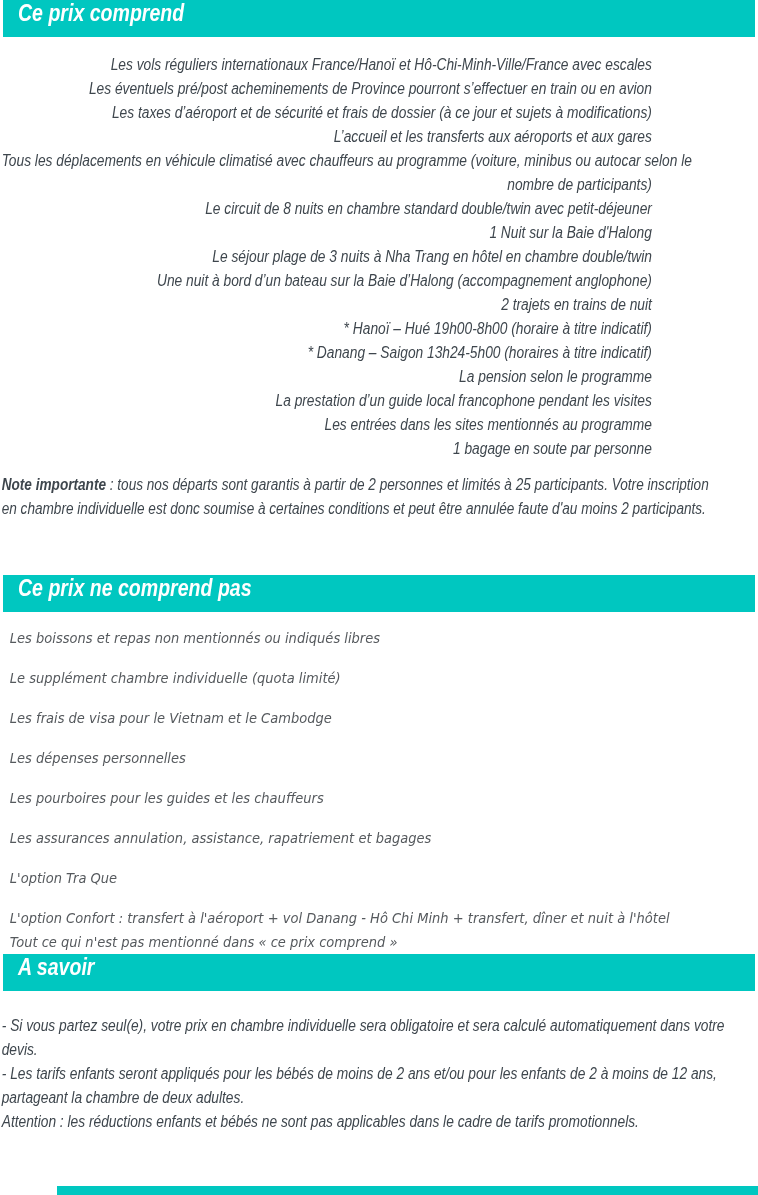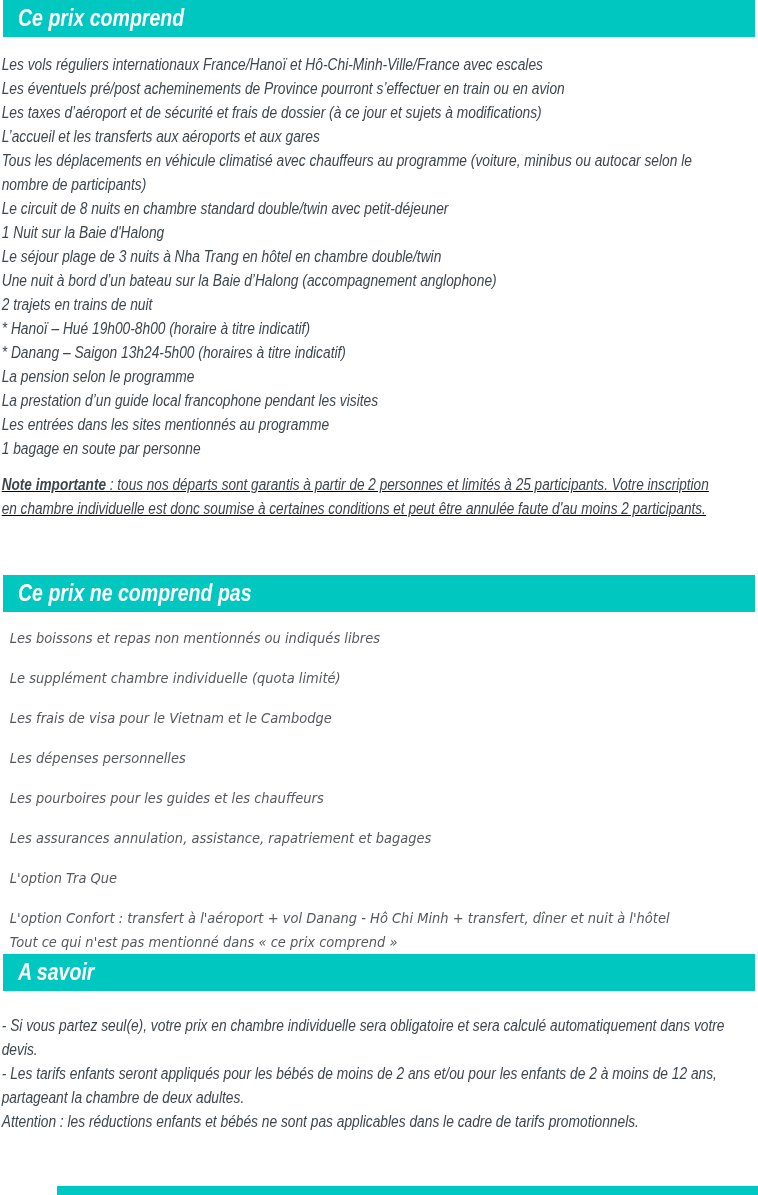--- a/index.html
+++ b/index.html
@@ -8,36 +8,36 @@
     width:758px; height:1195px; position:relative; overflow:hidden;
     font-family:"Liberation Sans", sans-serif;
   }
   :root{
     --teal:#00c7c0;
     --body-text:#3e464d;
     --alt-text:#55595d;
   }
   .header-bar{
     height:37px; margin:0 3px; background:var(--teal);
-    display:flex; align-items:center; padding-left:15px;
+    display:flex; align-items:flex-start; padding-left:15px;
   }
   .header-title{
     color:#ffffff; font-style:italic; font-weight:700; font-size:23px;
     white-space:nowrap; transform:scaleX(0.85); transform-origin:0 50%;
     letter-spacing:0;
   }
-  .sec1{ padding-top:16px; }
+  .sec1{ padding-top:16px;text-align:right; }
   .sec3{ padding-top:23px; }
   .cond-line{
     font-family:"Liberation Sans", sans-serif;
     font-style:italic; font-size:16px; color:var(--body-text);
     line-height:24px; height:24px; white-space:nowrap;
     transform:scaleX(0.86); transform-origin:0 0; padding-left:2px;
   }
-  .note-block{ padding-top:12px;text-decoration:underline; }
+  .note-block{ padding-top:12px; }
   .note-block .cond-line{ transform:scaleX(0.85); }
   .note-bold{ font-weight:700; }
   .hdr2{ margin-top:54px; }
   .hdr3{ }
   .sec2{ padding-top:14px;padding-left:8px; }
   .alt-line{
     font-family:"DejaVu Sans", sans-serif;
     font-style:italic; font-size:14.5px; color:var(--alt-text);
     line-height:24px; height:24px; white-space:nowrap;
     transform:scaleX(0.90); transform-origin:0 0; padding-left:2px;

